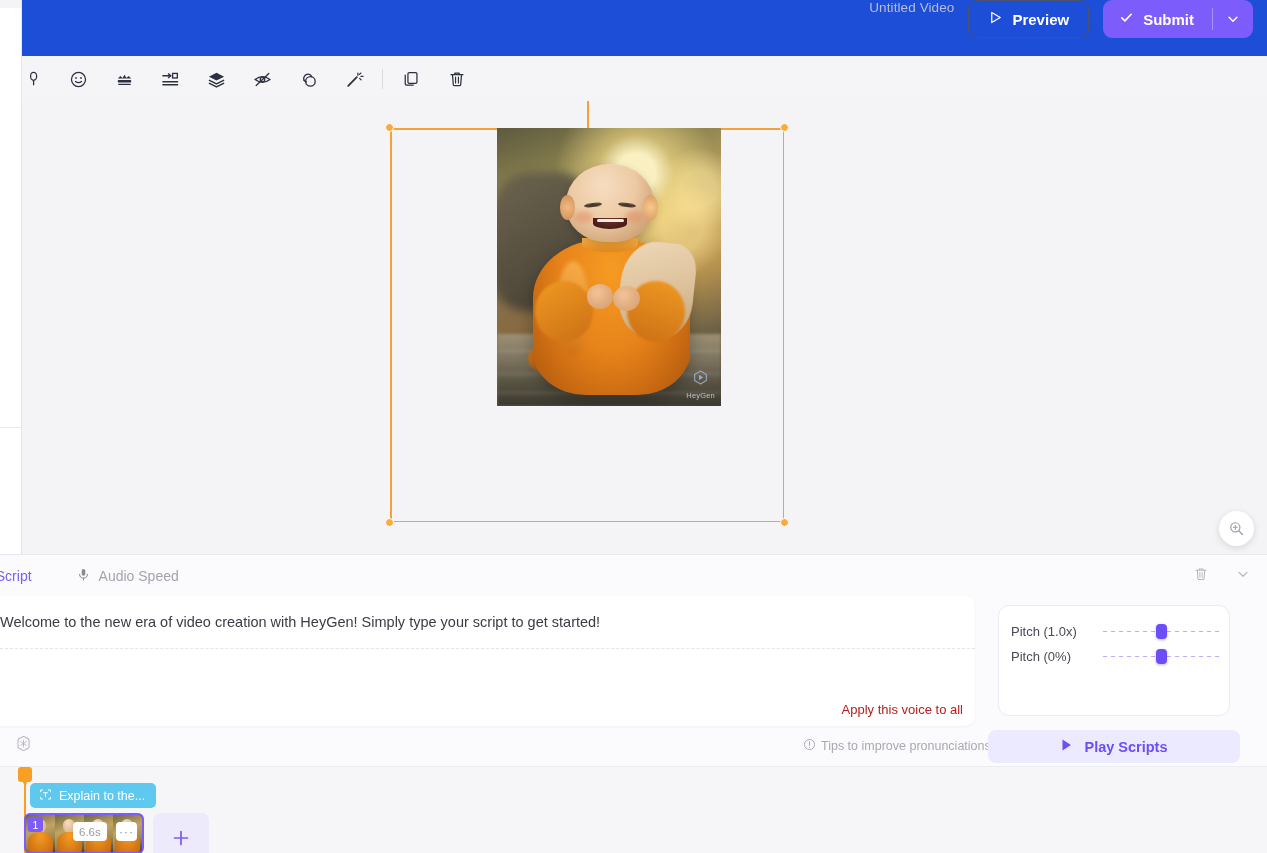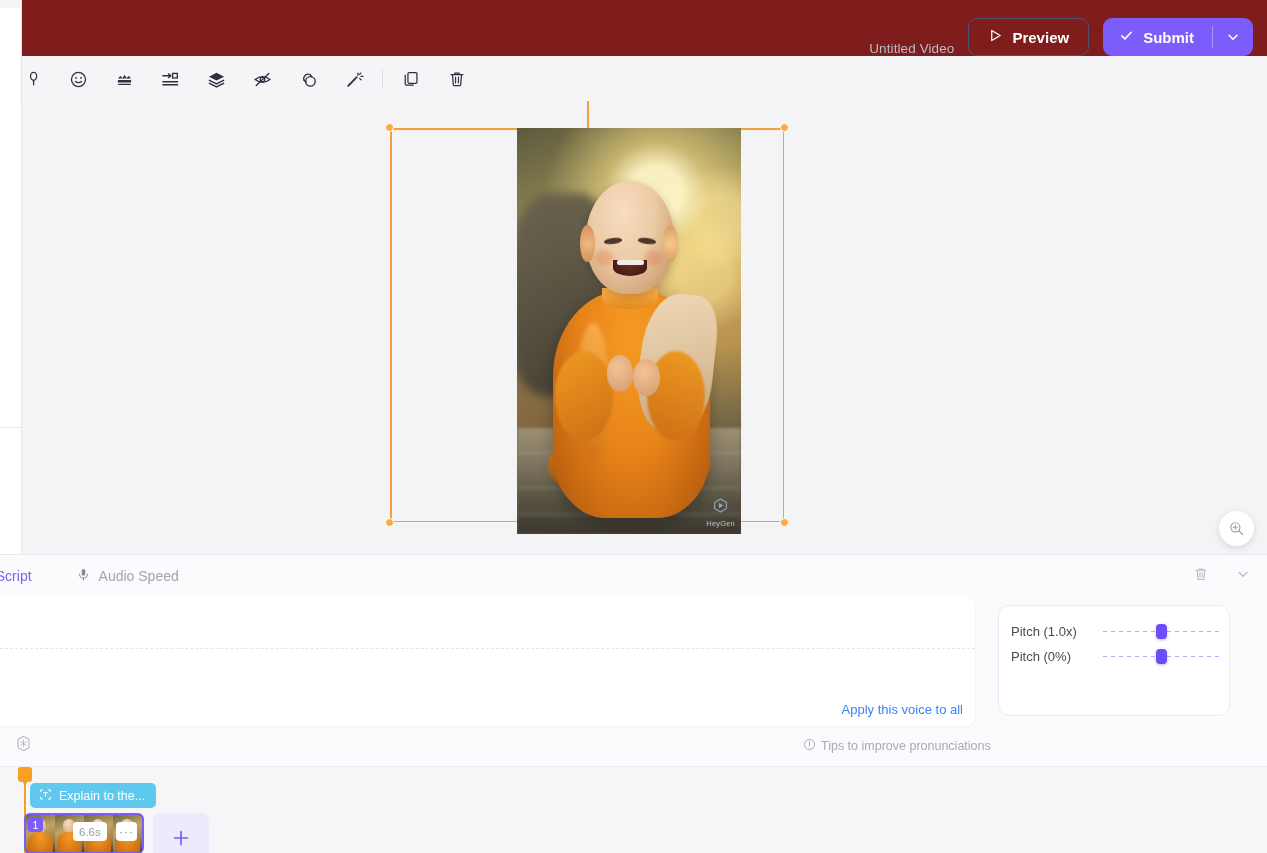--- a/index.html
+++ b/index.html
@@ -7,22 +7,22 @@
     width: 1267px; height: 853px;
     font-family: "Liberation Sans", sans-serif;
     background: #f4f4f6;
     overflow: hidden;
   }
   #app { position: relative; width: 1267px; height: 853px; }
 
   
   .header {
     position: absolute; left: 22px; top: 0; width: 1245px; height: 56px;
-    background: #7f1d1d;
-    display: flex; align-items: flex-end; justify-content: flex-end;
+    background: #1d4ed8;
+    display: flex; align-items: flex-start; justify-content: flex-end;
     padding-right: 14px; gap: 14px;
   }
   .doc-title { color: #b9bdcc; font-size: 13.5px; letter-spacing: .1px; }
   .btn-preview {
     display: flex; align-items: center; gap: 9px;
     height: 38px; padding: 0 19px;
     border: 1px solid #4b5270; border-radius: 9px;
     color: #ffffff; font-size: 15px; font-weight: bold;
     background: transparent;
   }
@@ -71,22 +71,22 @@
   .sel-right  { right: 0;  top: 0;    width: 1.5px; height: 100%; }
   .rot-stem { position: absolute; left: 50%; top: -27px; width: 1.5px; height: 27px; background: #f6a03a; }
   .handle {
     position: absolute; width: 9px; height: 9px; border-radius: 50%;
     background: #f9ab3e; border: 1.5px solid #fff;
   }
   .h-tl { left: -5px; top: -5px; } .h-tr { right: -5px; top: -5px; }
   .h-bl { left: -5px; bottom: -5px; } .h-br { right: -5px; bottom: -5px; }
 
   .photo-frame {
-    position: absolute; left: 107px; top: 0px; width: 224px; height: 406px;
-    overflow: hidden; background: #c2410c; margin-left: 20px;
+    position: absolute; left: 107px; top: 0px; width: 224px; height: 278px;
+    overflow: hidden; background: #c2410c;
   }
   
   .ph-bg {
     position:absolute; inset:0;
     background:
       radial-gradient(circle at 62% 16%, rgba(255,246,200,.95) 0 7%, rgba(255,228,140,.55) 14%, rgba(0,0,0,0) 30%),
       radial-gradient(circle at 83% 36%, rgba(255,226,150,.55) 0 8%, rgba(0,0,0,0) 18%),
       radial-gradient(circle at 90% 22%, rgba(255,236,170,.5) 0 6%, rgba(0,0,0,0) 14%),
       radial-gradient(circle at 20% 62%, rgba(90,70,55,.55) 0 20%, rgba(0,0,0,0) 45%),
       linear-gradient(160deg, #5d5a3e 0%, #8d8450 20%, #c9ab62 42%, #b8934f 60%, #6d6246 78%, #4a4334 100%);
@@ -193,21 +193,21 @@
   .script-text {
     position: absolute; left: 10px; top: 16px; right: 16px;
     font-size: 14.5px; color: #3b3b46; line-height: 1.45;
   }
   .script-dotted {
     position: absolute; left: 0; right: 0; top: 52px;
     border-top: 1px dashed #e4e4ec;
   }
   .apply-voice {
     position: absolute; right: 12px; bottom: 9px;
-    font-size: 13px; color: #3b82f6;
+    font-size: 13px; color: #b91c1c;
   }
 
   .voice-card {
     position: absolute; left: 998px; top: 50px; width: 232px; height: 111px;
     background: #ffffff; border: 1px solid #eceaf6; border-radius: 11px;
     padding: 8px;
   }
   .voice-head {
     display: flex; align-items: center; gap: 11px;
     background: #f7f7fb; border-radius: 8px; padding: 7px 9px 7px 9px;
@@ -512,20 +512,21 @@
         </span>
         <span>
           <svg width="16" height="16" viewBox="0 0 20 20">
               <path d="M5 8 L10 13 L15 8" fill="none" stroke="#b5b5bf" stroke-width="1.6" stroke-linecap="round" stroke-linejoin="round"></path>
             </svg>
         </span>
       </div>
     </div>
 
     <div class="script-card">
+      <div class="script-text">Welcome to the new era of video creation with HeyGen! Simply type your script to get started!</div>
       <div class="script-dotted"></div>
       <div class="apply-voice">Apply this voice to all</div>
     </div>
 
     <div class="voice-card">
 
       <div class="slider-row">
         <div class="slider-label">Pitch (1.0x)</div>
         <div class="slider-track">
           <div class="bar"></div>
@@ -554,20 +555,28 @@
         <span>
           <svg width="13" height="13" viewBox="0 0 16 16">
               <circle cx="8" cy="8" r="6.2" fill="none" stroke="#a8a8b3" stroke-width="1.2"></circle>
               <path d="M8 4.6 v4.6" stroke="#a8a8b3" stroke-width="1.2" stroke-linecap="round"></path>
               <circle cx="8" cy="11.4" r=".75" fill="#a8a8b3"></circle>
             </svg>
         </span>
         <span>Tips to improve pronunciations</span>
       </div>
 
+      <div class="play-scripts">
+        <span>
+          <svg width="13" height="14" viewBox="0 0 14 16">
+              <path d="M2.4 1.8 L12 8 L2.4 14.2 Z" fill="#6c4df6"></path>
+            </svg>
+        </span>
+        <span>Play Scripts</span>
+      </div>
     </div>
   </div>
 
   <div class="timeline">
     <div class="playhead-line"></div>
     <div class="playhead-knob"></div>
 
     <div class="caption-chip">
       <span>
         <svg width="13" height="13" viewBox="0 0 16 16">

